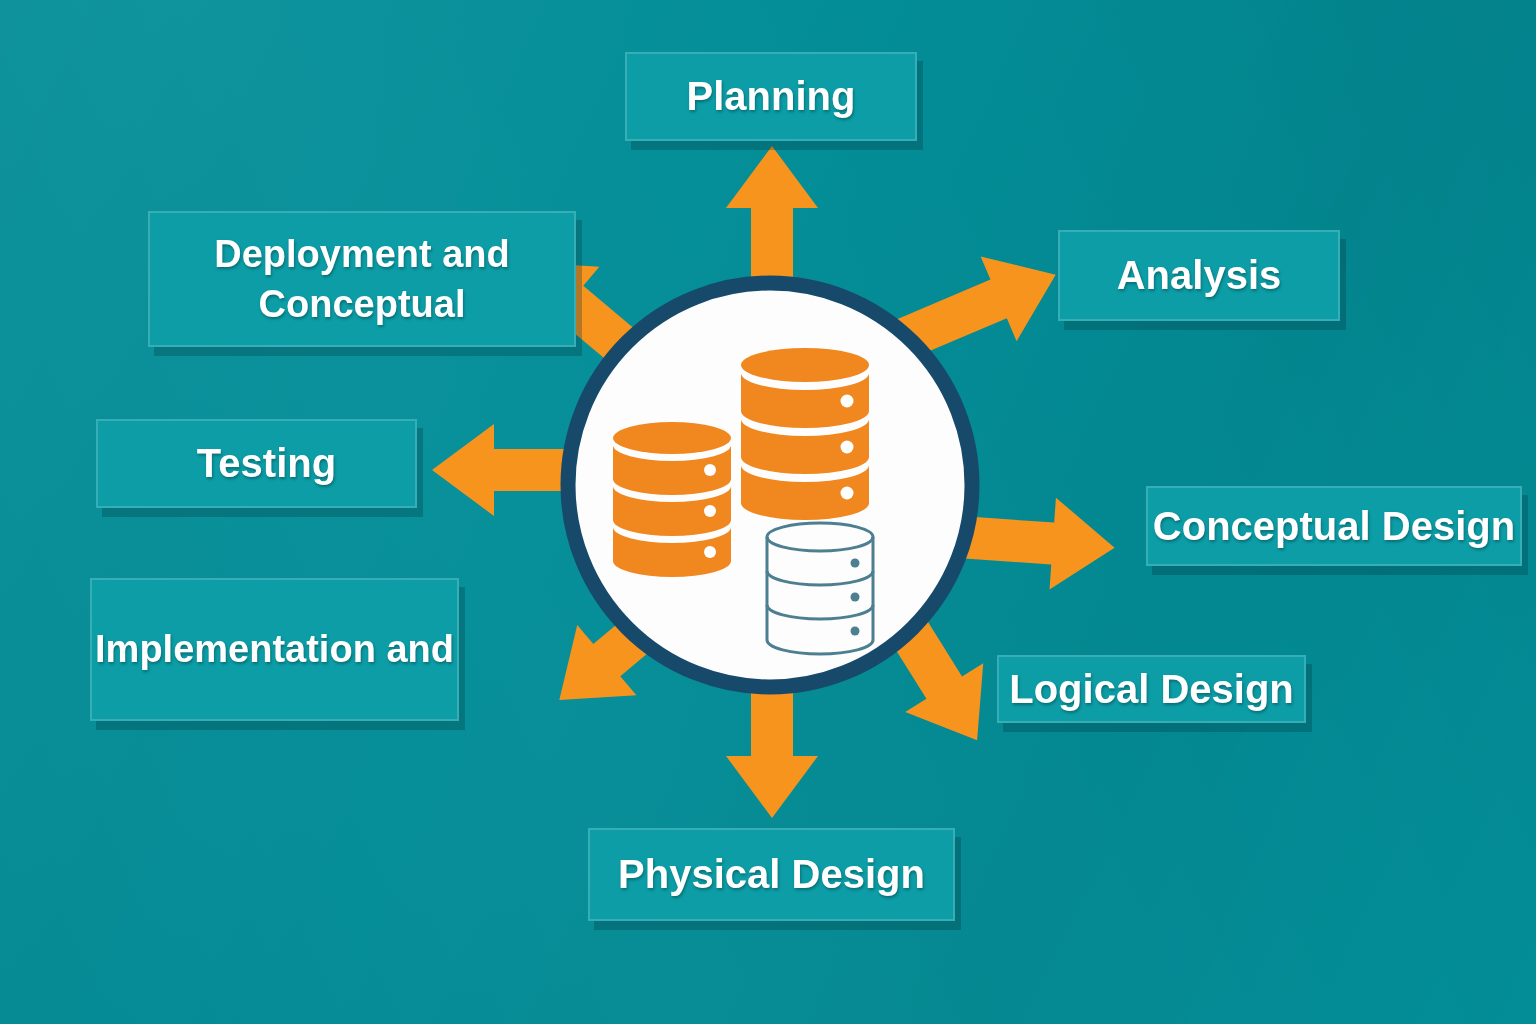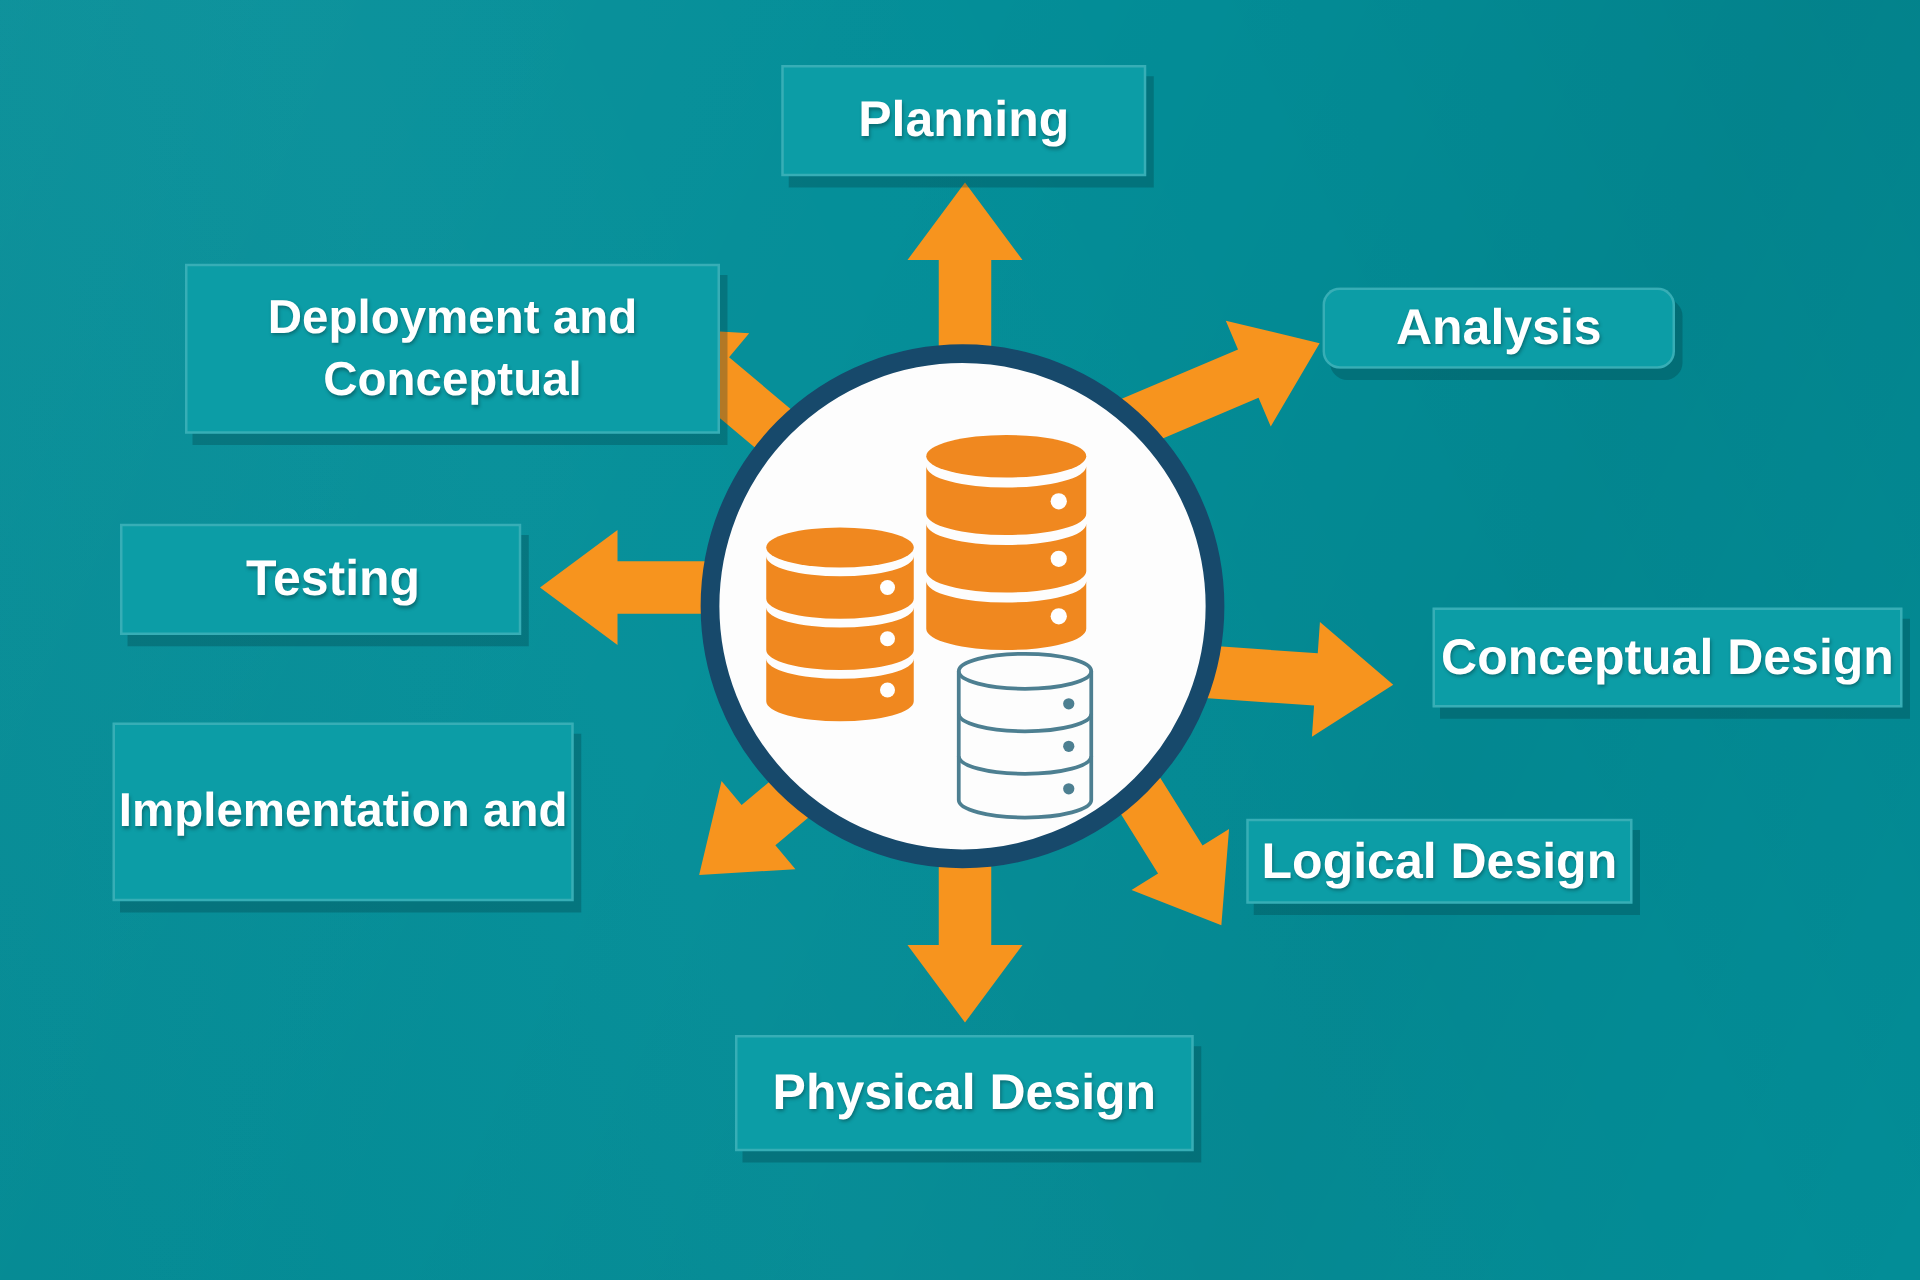--- a/index.html
+++ b/index.html
@@ -91,21 +91,21 @@
       <circle class="db-outline-dot" cx="855" cy="563" r="4.5"></circle>
       <circle class="db-outline-dot" cx="855" cy="597" r="4.5"></circle>
       <circle class="db-outline-dot" cx="855" cy="631" r="4.5"></circle>
     </g>
   </svg>
 
   <div class="node" style="left:625px;top:52px;width:292px;height:89px;">
     <span class="line">Planning</span>
   </div>
 
-  <div class="node" style="left:1058px;top:230px;width:282px;height:65px;border-radius:14px;">
+  <div class="node" style="left:1058px;top:230px;width:282px;height:91px;">
     <span class="line">Analysis</span>
   </div>
 
   <div class="node" style="left:1146px;top:486px;width:376px;height:80px;">
     <span class="line">Conceptual Design</span>
   </div>
 
   <div class="node" style="left:997px;top:655px;width:309px;height:68px;">
     <span class="line">Logical Design</span>
   </div>

